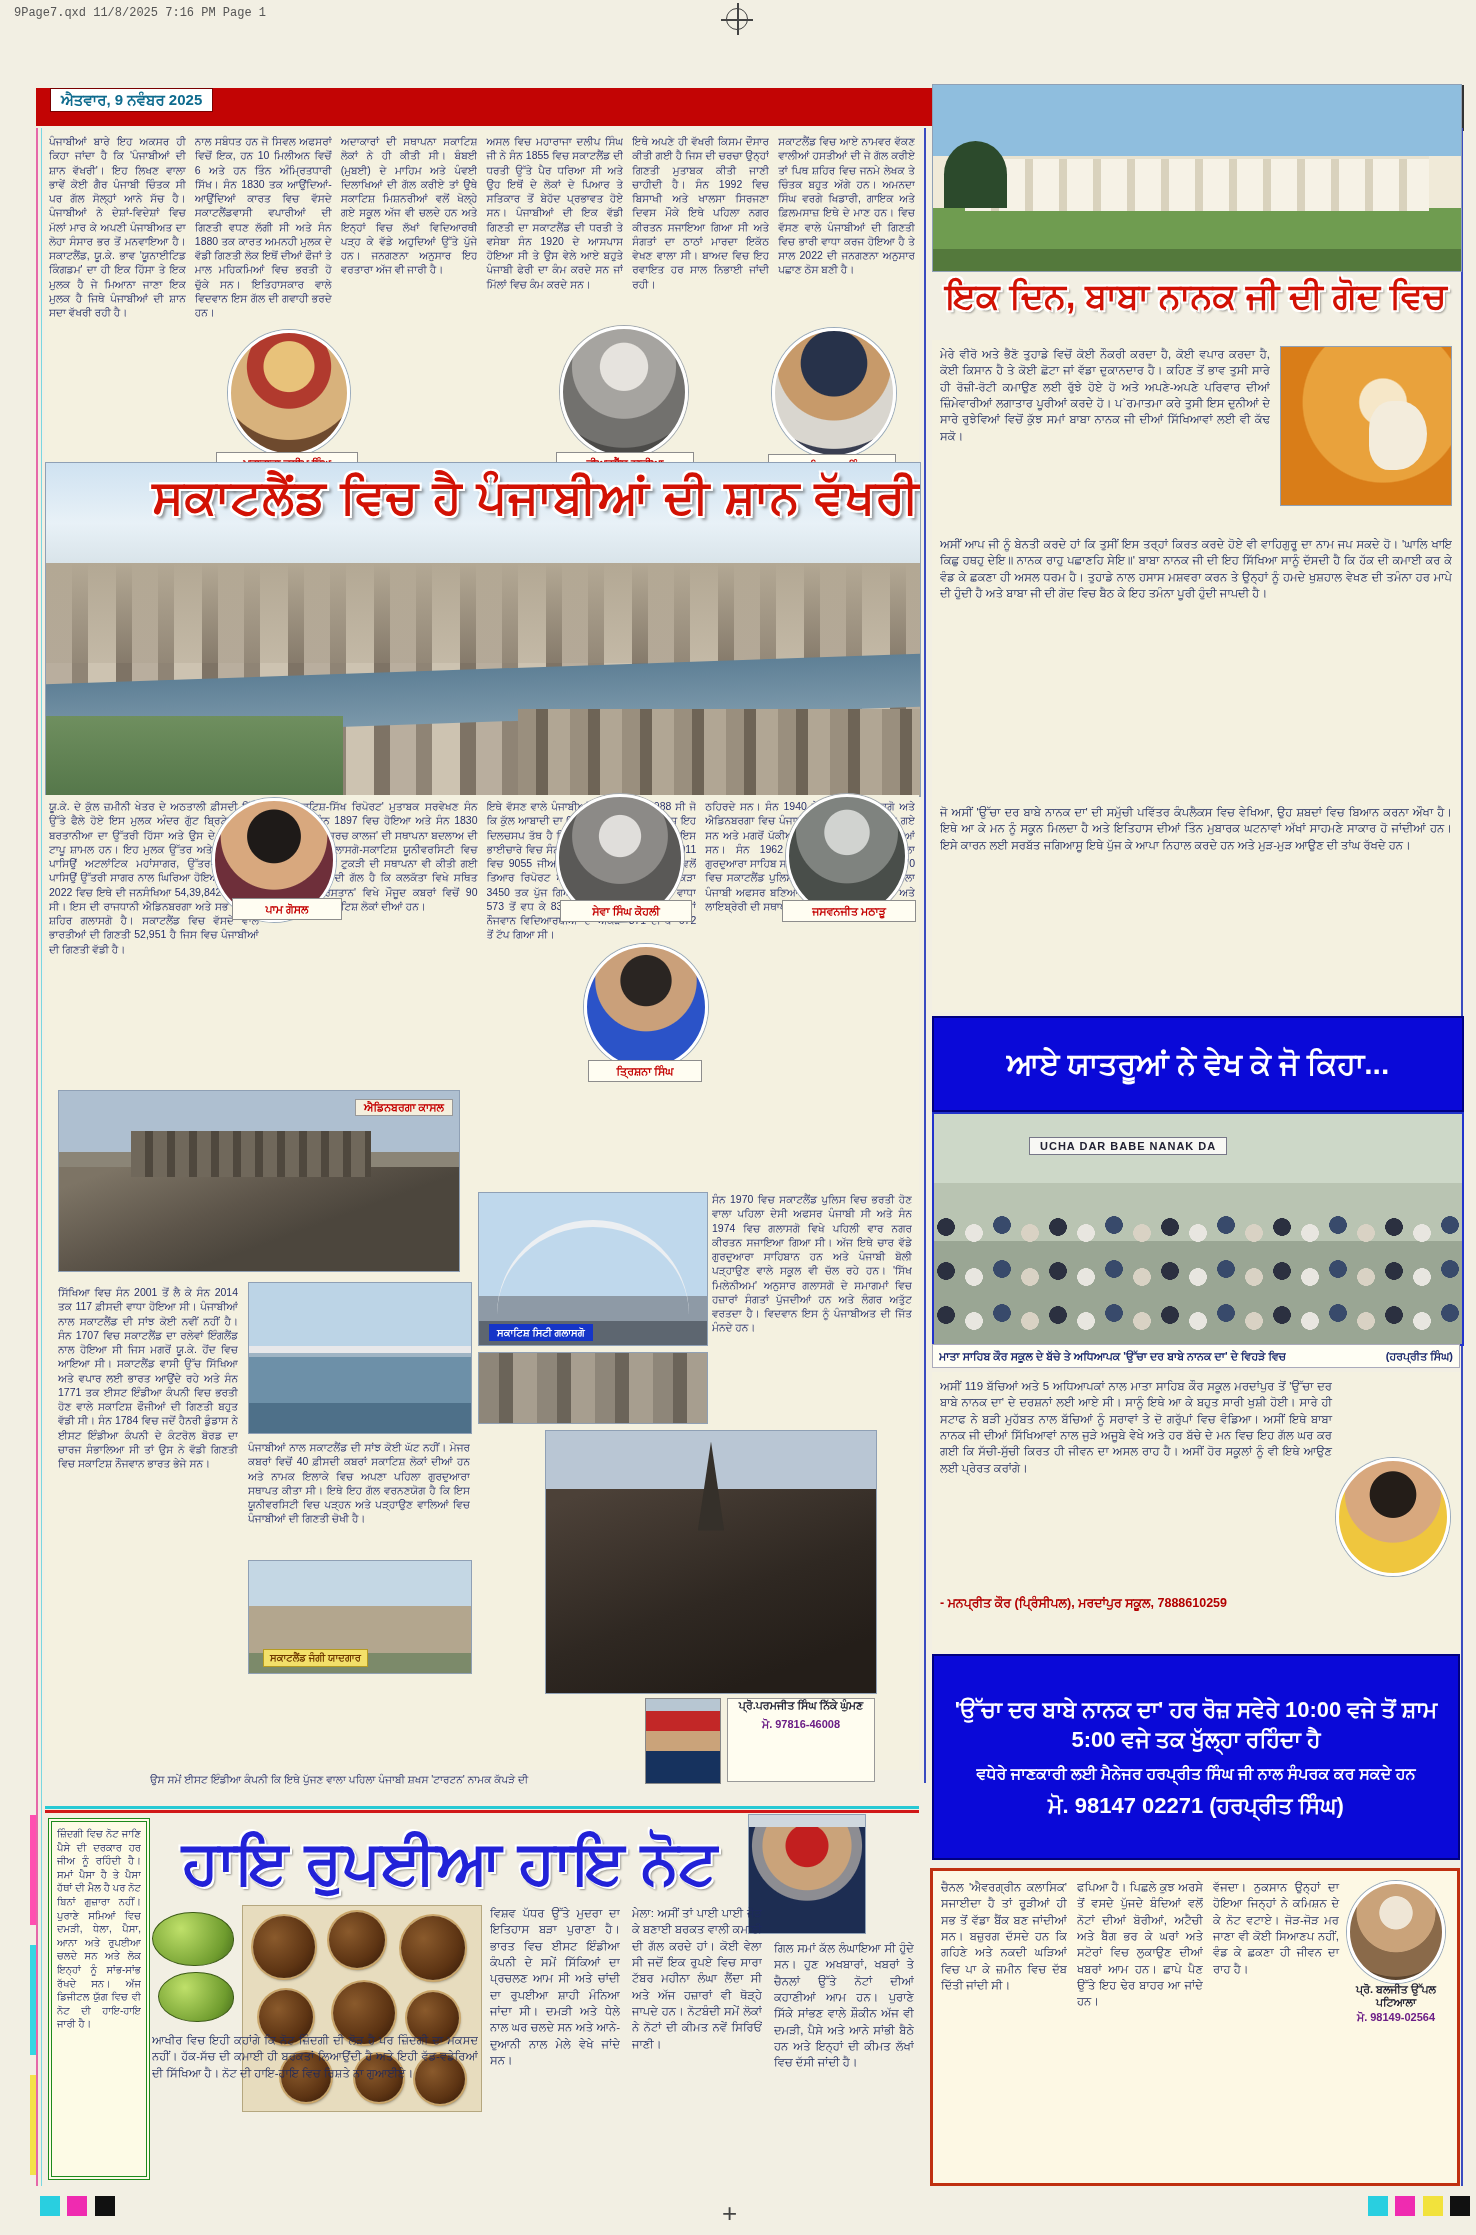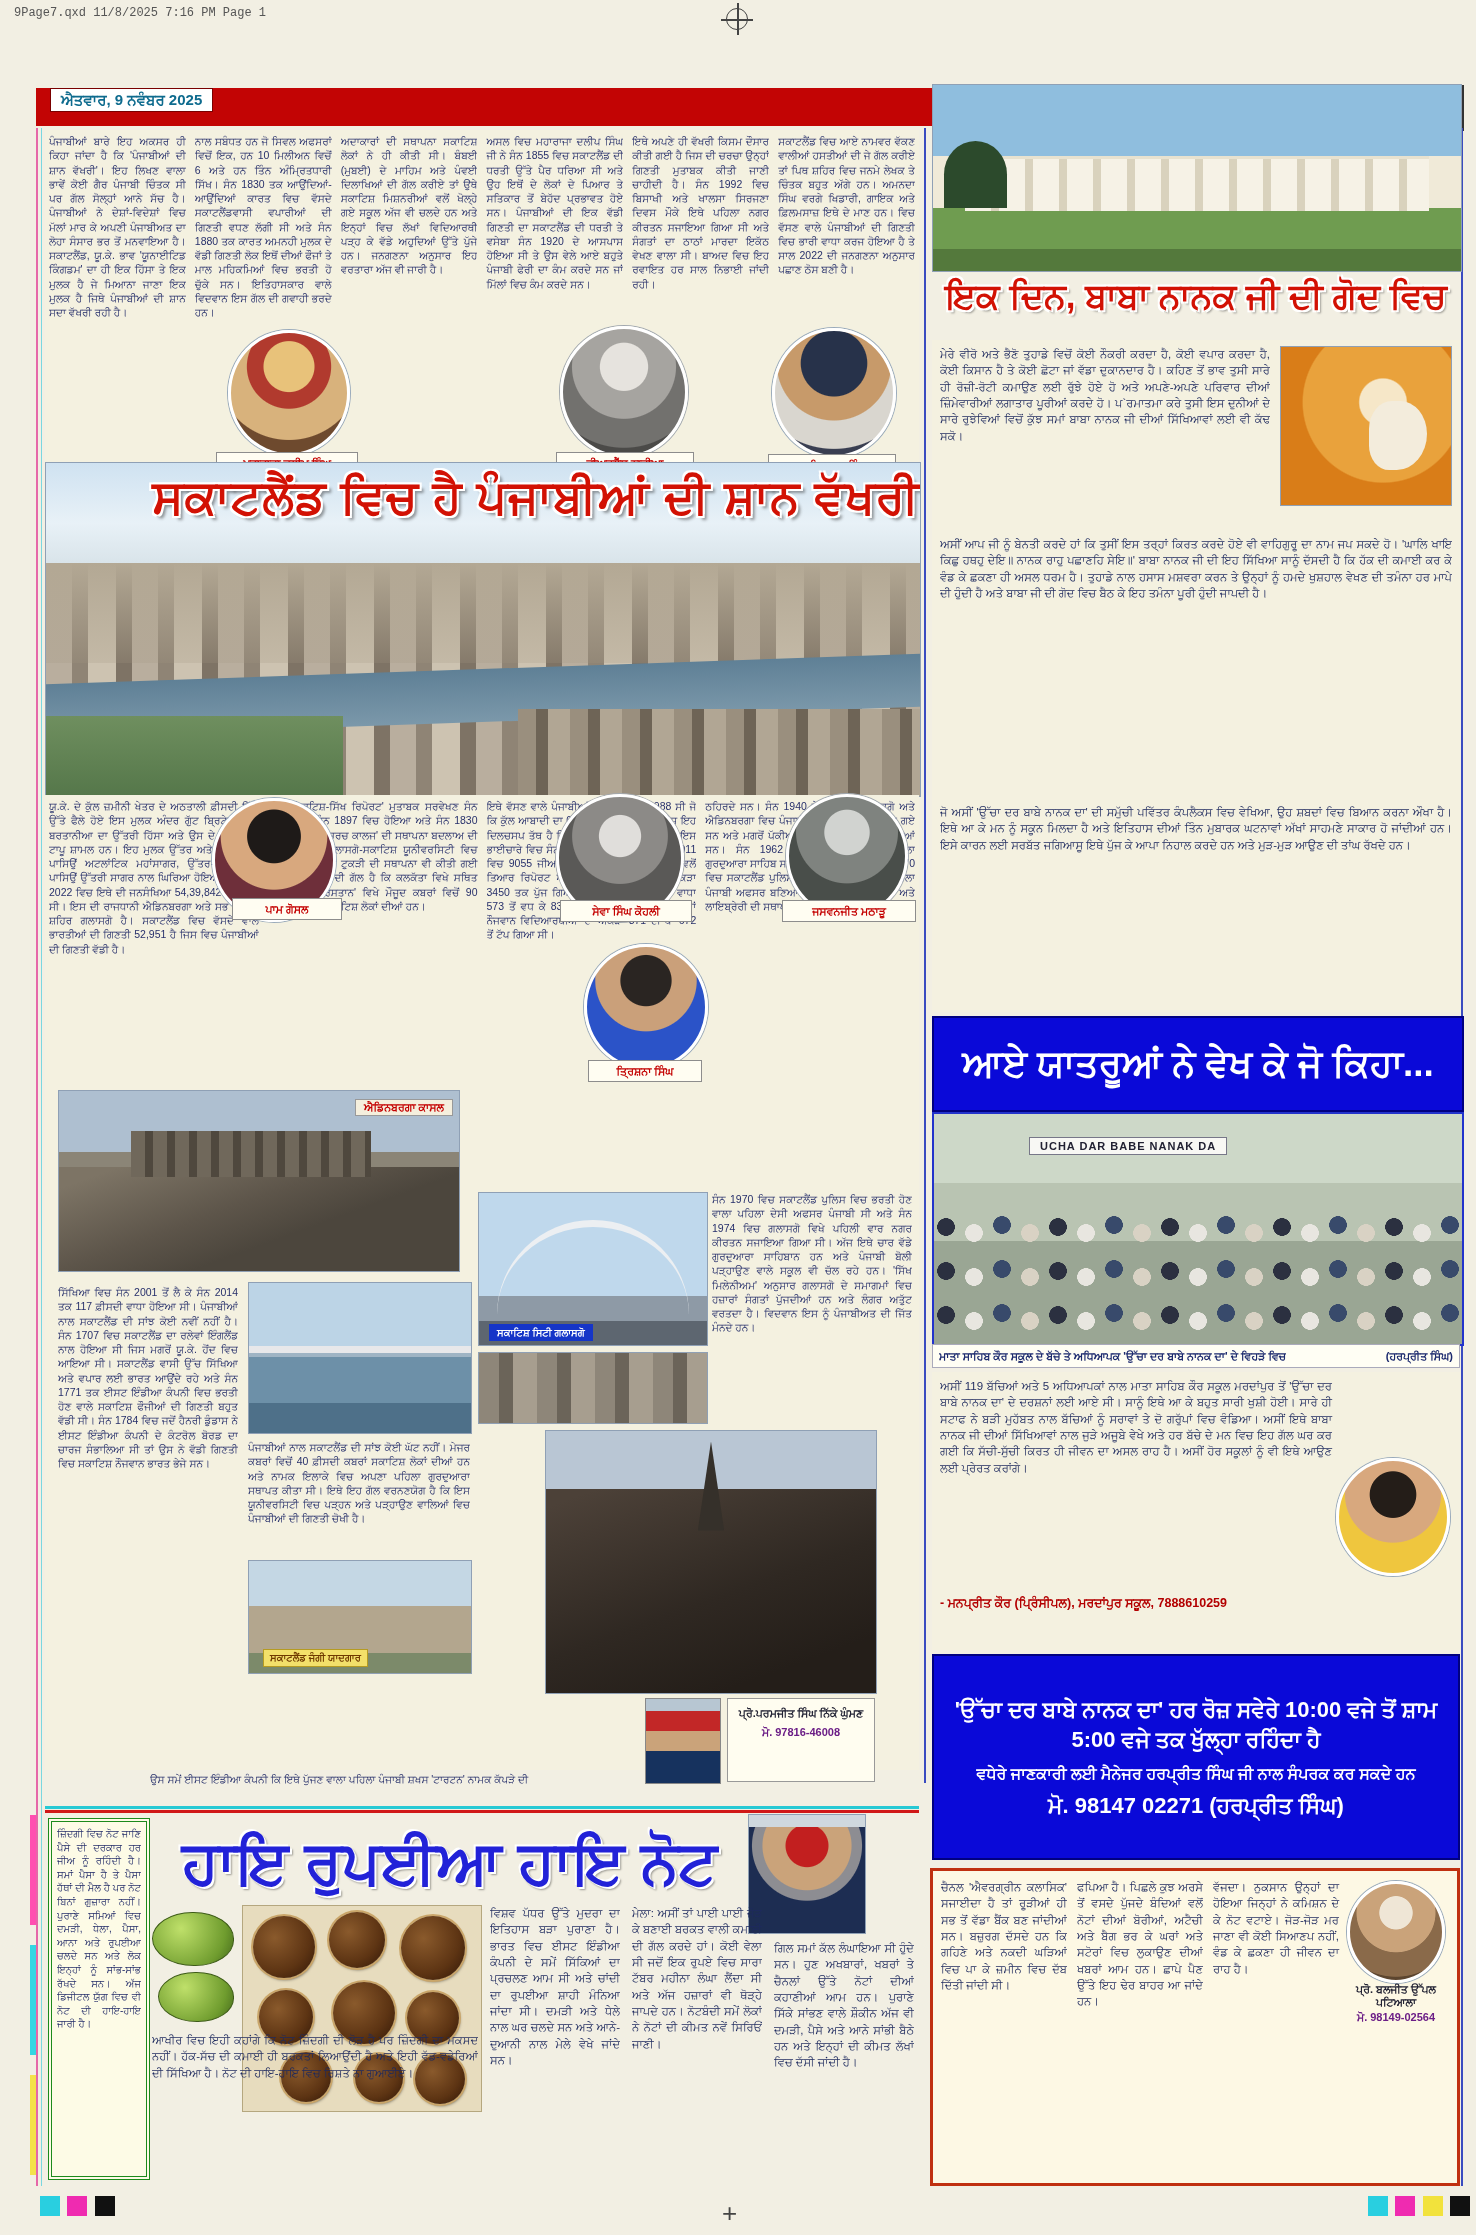--- a/index.html
+++ b/index.html
@@ -133,21 +133,21 @@
 <div class="abs photo" style="left:545px;top:1430px;width:330px;height:262px;
   background:linear-gradient(180deg,#b9c6d4 0 22%,rgba(0,0,0,0) 22%),
   linear-gradient(160deg,#4c4138 20%,#2f2822 60%,#241e19 85%);">
   <div style="position:absolute;left:46%;top:4%;width:8%;height:34%;background:#35302a;clip-path:polygon(50% 0,100% 100%,0 100%);"></div>
 </div>
 
 <div class="tcol abs" style="left:712px;top:1192px;width:200px;height:232px;">ਸੰਨ 1970 ਵਿਚ ਸਕਾਟਲੈਂਡ ਪੁਲਿਸ ਵਿਚ ਭਰਤੀ ਹੋਣ ਵਾਲਾ ਪਹਿਲਾ ਦੇਸੀ ਅਫਸਰ ਪੰਜਾਬੀ ਸੀ ਅਤੇ ਸੰਨ 1974 ਵਿਚ ਗਲਾਸਗੋ ਵਿਖੇ ਪਹਿਲੀ ਵਾਰ ਨਗਰ ਕੀਰਤਨ ਸਜਾਇਆ ਗਿਆ ਸੀ। ਅੱਜ ਇਥੇ ਚਾਰ ਵੱਡੇ ਗੁਰਦੁਆਰਾ ਸਾਹਿਬਾਨ ਹਨ ਅਤੇ ਪੰਜਾਬੀ ਬੋਲੀ ਪੜ੍ਹਾਉਣ ਵਾਲੇ ਸਕੂਲ ਵੀ ਚੱਲ ਰਹੇ ਹਨ। 'ਸਿੱਖ ਮਿਲੇਨੀਅਮ' ਅਨੁਸਾਰ ਗਲਾਸਗੋ ਦੇ ਸਮਾਗਮਾਂ ਵਿਚ ਹਜ਼ਾਰਾਂ ਸੰਗਤਾਂ ਪੁੱਜਦੀਆਂ ਹਨ ਅਤੇ ਲੰਗਰ ਅਤੁੱਟ ਵਰਤਦਾ ਹੈ। ਵਿਦਵਾਨ ਇਸ ਨੂੰ ਪੰਜਾਬੀਅਤ ਦੀ ਜਿੱਤ ਮੰਨਦੇ ਹਨ।</div>
 
 <div class="abs" style="left:645px;top:1698px;width:230px;height:84px;display:flex;gap:6px;">
   <div style="width:74px;height:84px;background:linear-gradient(180deg,#b7c6d2 0 14%,#c22727 14% 38%,#caa37a 38% 62%,#16325e 62%);border:1px solid #888;"></div>
-  <div style="flex:1;border:1px solid #999;background:#fffdf0;text-align:center;font-size:11px;font-weight:bold;color:#223;padding-top:8px;">
+  <div style="flex:1;border:1px solid #999;background:#fffdf0;text-align:center;font-size:11px;font-weight:bold;color:#223;padding-top:0;">
     <div>ਪ੍ਰੋ.ਪਰਮਜੀਤ ਸਿੰਘ ਨਿੱਕੇ ਘੁੰਮਣ</div>
     <div style="margin-top:6px;color:#6b1d86;">ਮੋ. 97816-46008</div>
   </div>
 </div>
 
 <div class="abs tcol" style="left:150px;top:1772px;width:766px;height:18px;white-space:nowrap;overflow:hidden;">ਉਸ ਸਮੇਂ ਈਸਟ ਇੰਡੀਆ ਕੰਪਨੀ ਕਿ ਇਥੇ ਪੁੱਜਣ ਵਾਲਾ ਪਹਿਲਾ ਪੰਜਾਬੀ ਸ਼ਖਸ 'ਟਾਰਟਨ' ਨਾਮਕ ਕੱਪੜੇ ਦੀ</div>
 
 <div class="abs" style="left:45px;top:1806px;width:874px;height:3px;background:#27c9d4;"></div>
 <div class="abs" style="left:45px;top:1810px;width:874px;height:3px;background:#d01818;"></div>
 
@@ -197,21 +197,21 @@
   <div class="abs photo" style="right:8px;top:6px;width:170px;height:158px;position:absolute;
     background:radial-gradient(circle at 60% 35%,#f6e7c8 0 16%,#e9a23c 17% 55%,#d97d18 56%);">
     <div style="position:absolute;left:52%;top:34%;width:34%;height:44%;background:#f3ecdc;border-radius:46% 54% 60% 40%;"></div>
   </div>
   <div class="tcol2" style="width:330px;height:180px;">ਮੇਰੇ ਵੀਰੋ ਅਤੇ ਭੈਣੋ ਤੁਹਾਡੇ ਵਿਚੋਂ ਕੋਈ ਨੌਕਰੀ ਕਰਦਾ ਹੈ, ਕੋਈ ਵਪਾਰ ਕਰਦਾ ਹੈ, ਕੋਈ ਕਿਸਾਨ ਹੈ ਤੇ ਕੋਈ ਛੋਟਾ ਜਾਂ ਵੱਡਾ ਦੁਕਾਨਦਾਰ ਹੈ। ਕਹਿਣ ਤੋਂ ਭਾਵ ਤੁਸੀ ਸਾਰੇ ਹੀ ਰੋਜ਼ੀ-ਰੋਟੀ ਕਮਾਉਣ ਲਈ ਰੁੱਝੇ ਹੋਏ ਹੋ ਅਤੇ ਅਪਣੇ-ਅਪਣੇ ਪਰਿਵਾਰ ਦੀਆਂ ਜ਼ਿੰਮੇਵਾਰੀਆਂ ਲਗਾਤਾਰ ਪੂਰੀਆਂ ਕਰਦੇ ਹੋ। ਪ`ਰਮਾਤਮਾ ਕਰੇ ਤੁਸੀ ਇਸ ਦੁਨੀਆਂ ਦੇ ਸਾਰੇ ਰੁਝੇਵਿਆਂ ਵਿਚੋਂ ਕੁੱਝ ਸਮਾਂ ਬਾਬਾ ਨਾਨਕ ਜੀ ਦੀਆਂ ਸਿੱਖਿਆਵਾਂ ਲਈ ਵੀ ਕੱਢ ਸਕੋ।</div>
   <div class="tcol2" style="width:100%;height:260px;margin-top:10px;">ਅਸੀਂ ਆਪ ਜੀ ਨੂੰ ਬੇਨਤੀ ਕਰਦੇ ਹਾਂ ਕਿ ਤੁਸੀਂ ਇਸ ਤਰ੍ਹਾਂ ਕਿਰਤ ਕਰਦੇ ਹੋਏ ਵੀ ਵਾਹਿਗੁਰੂ ਦਾ ਨਾਮ ਜਪ ਸਕਦੇ ਹੋ। 'ਘਾਲਿ ਖਾਇ ਕਿਛੁ ਹਥਹੁ ਦੇਇ॥ ਨਾਨਕ ਰਾਹੁ ਪਛਾਣਹਿ ਸੇਇ॥' ਬਾਬਾ ਨਾਨਕ ਜੀ ਦੀ ਇਹ ਸਿੱਖਿਆ ਸਾਨੂੰ ਦੱਸਦੀ ਹੈ ਕਿ ਹੱਕ ਦੀ ਕਮਾਈ ਕਰ ਕੇ ਵੰਡ ਕੇ ਛਕਣਾ ਹੀ ਅਸਲ ਧਰਮ ਹੈ। ਤੁਹਾਡੇ ਨਾਲ ਹਸਾਸ ਮਸ਼ਵਰਾ ਕਰਨ ਤੇ ਉਨ੍ਹਾਂ ਨੂੰ ਹਮਦੇ ਖੁਸ਼ਹਾਲ ਵੇਖਣ ਦੀ ਤਮੰਨਾ ਹਰ ਮਾਪੇ ਦੀ ਹੁੰਦੀ ਹੈ ਅਤੇ ਬਾਬਾ ਜੀ ਦੀ ਗੋਦ ਵਿਚ ਬੈਠ ਕੇ ਇਹ ਤਮੰਨਾ ਪੂਰੀ ਹੁੰਦੀ ਜਾਪਦੀ ਹੈ।</div>
   <div class="tcol2" style="width:100%;height:190px;margin-top:8px;">ਜੋ ਅਸੀਂ 'ਉੱਚਾ ਦਰ ਬਾਬੇ ਨਾਨਕ ਦਾ' ਦੀ ਸਮੁੱਚੀ ਪਵਿੱਤਰ ਕੰਪਲੈਕਸ ਵਿਚ ਵੇਖਿਆ, ਉਹ ਸ਼ਬਦਾਂ ਵਿਚ ਬਿਆਨ ਕਰਨਾ ਔਖਾ ਹੈ। ਇਥੇ ਆ ਕੇ ਮਨ ਨੂੰ ਸਕੂਨ ਮਿਲਦਾ ਹੈ ਅਤੇ ਇਤਿਹਾਸ ਦੀਆਂ ਤਿੰਨ ਮੁਬਾਰਕ ਘਟਨਾਵਾਂ ਅੱਖਾਂ ਸਾਹਮਣੇ ਸਾਕਾਰ ਹੋ ਜਾਂਦੀਆਂ ਹਨ। ਇਸੇ ਕਾਰਨ ਲਈ ਸਰਬੱਤ ਜਗਿਆਸੂ ਇਥੇ ਪੁੱਜ ਕੇ ਆਪਾ ਨਿਹਾਲ ਕਰਦੇ ਹਨ ਅਤੇ ਮੁੜ-ਮੁੜ ਆਉਣ ਦੀ ਤਾਂਘ ਰੱਖਦੇ ਹਨ।</div>
 </div>
 
 <div class="abs bluebox" style="left:932px;top:1016px;width:528px;height:92px;display:flex;flex-direction:column;justify-content:center;">
-  <div style="font-size:37px;font-weight:bold;line-height:1.25;">ਆਏ ਯਾਤਰੂਆਂ ਨੇ ਵੇਖ ਕੇ ਜੋ ਕਿਹਾ...</div>
+  <div style="font-size:30px;font-weight:bold;line-height:1.25;">ਆਏ ਯਾਤਰੂਆਂ ਨੇ ਵੇਖ ਕੇ ਜੋ ਕਿਹਾ...</div>
 </div>
 
 <div class="abs photo" style="left:932px;top:1112px;width:528px;height:230px;border:2px solid #2233cc;
   background:linear-gradient(180deg,#cdd8c8 0 30%,#b9c4b2 30% 55%,#9aa694 55%);">
   <div style="position:absolute;left:18%;top:10%;background:#f8f8f4;border:1px solid #778;color:#223;font-weight:bold;font-size:11px;letter-spacing:1px;padding:2px 10px;">UCHA DAR BABE NANAK DA</div>
   <div style="position:absolute;left:0;bottom:0;width:100%;height:58%;
     background:
       radial-gradient(circle 9px at 12px 16px,#2b3040 96%,transparent) ,
       radial-gradient(circle 9px at 40px 22px,#e8e6e0 96%,transparent),
       radial-gradient(circle 9px at 68px 14px,#384a6b 96%,transparent),

